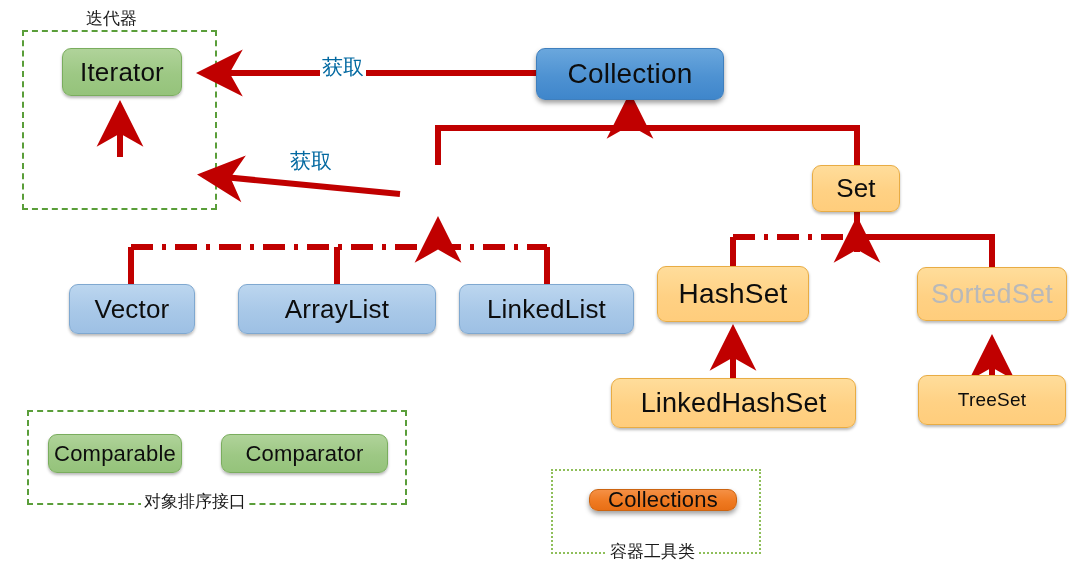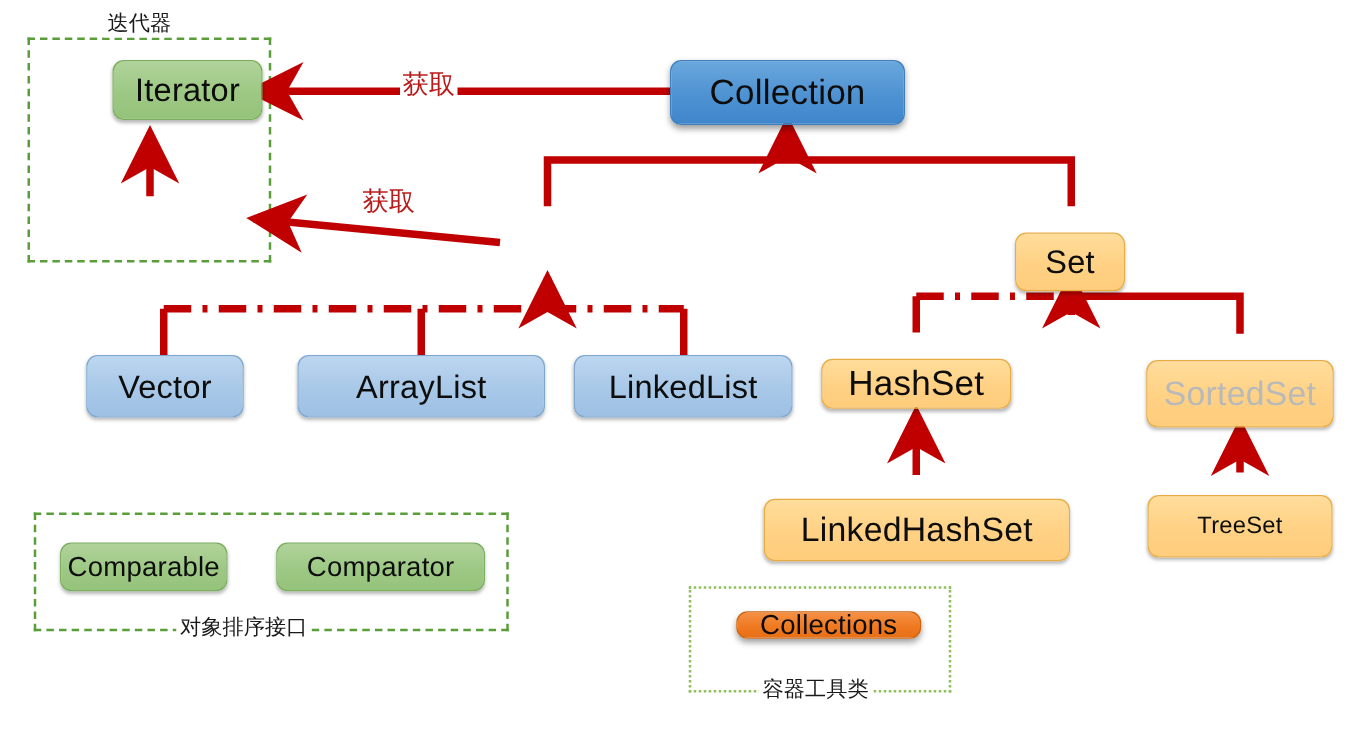--- a/index.html
+++ b/index.html
@@ -10,33 +10,33 @@
   .node{position:absolute;display:flex;align-items:center;justify-content:center;
         border-radius:9px;box-sizing:border-box;white-space:nowrap;
         font-size:26px;color:#0d0d0d;letter-spacing:.2px;}
   .node.blue{background:linear-gradient(180deg,#bcd6ef 0%,#a8c8e8 55%,#9dc0e4 100%);
              border:1px solid #7fa8d0;box-shadow:0 2px 3px rgba(0,0,0,.28);}
   .node.blue-dark{background:linear-gradient(180deg,#6aa7dd 0%,#4e92d2 55%,#3f86cb 100%);
              border:1px solid #3f7fbd;box-shadow:0 3px 5px rgba(0,0,0,.38);}
   .node.green{background:linear-gradient(180deg,#b0d39a 0%,#9dc884 55%,#95c37b 100%);
              border:1px solid #7aad5e;box-shadow:0 2px 3px rgba(0,0,0,.28);}
   .node.amber{background:linear-gradient(180deg,#ffdd9b 0%,#ffd184 55%,#ffcd7c 100%);
-             border:1px solid #e8ac44;box-shadow:0 2px 3px rgba(0,0,0,.28);margin-top:21px;}
+             border:1px solid #e8ac44;box-shadow:0 2px 3px rgba(0,0,0,.28);}
   .node.orange{background:linear-gradient(180deg,#f59045 0%,#ef7a22 55%,#e86f15 100%);
              border:1px solid #cc6410;box-shadow:0 3px 5px rgba(0,0,0,.38);}
   .node.muted{color:#b9b9b9;}
 
   .group{position:absolute;box-sizing:border-box;}
   .group.dashed{border:2px dashed #5a9e3a;}
   .group.dotted{border:2px dotted #8fbf5a;}
 
   .grouplabel{position:absolute;font-size:17px;color:#1a1a1a;
               font-family:"DejaVu Sans","Liberation Sans",sans-serif;
               background:#fff;padding:0 3px;white-space:nowrap;}
-  .edgelabel{position:absolute;font-size:21px;color:#b91c1c;
+  .edgelabel{position:absolute;font-size:21px;color:#0369a1;
              font-family:"DejaVu Sans","Liberation Sans",sans-serif;
              background:#fff;padding:0 2px;white-space:nowrap;}
 </style>
 </head>
 <body>
 
 <div id="stage">
 
   <div class="group dashed" style="left:22px;top:30px;width:195px;height:180px;"></div>
   <div class="group dashed" style="left:27px;top:410px;width:380px;height:95px;"></div>
@@ -71,21 +71,21 @@
       <path d="M547,247 L547,284"></path>
       <path d="M438,247 L438,222" marker-end="url(#ah)"></path>
       
       <path d="M733,237 L857,237" stroke-dasharray="22 9 4 9"></path>
       <path d="M733,237 L733,266"></path>
       
       <path d="M992,378 L992,340" stroke-dasharray="16 10" marker-end="url(#ah)"></path>
     </g>
   </svg>
 
-  <div class="node green" style="left:62px;top:48px;width:120px;height:48px;margin-left:28px;">
+  <div class="node green" style="left:62px;top:48px;width:120px;height:48px;">
     <span>Iterator</span>
   </div>
 
 
   <div class="node blue-dark" style="left:536px;top:48px;width:188px;height:52px;font-size:28px;">
     <span>Collection</span>
   </div>
 
 
   <div class="node amber" style="left:812px;top:165px;width:88px;height:47px;">
@@ -97,21 +97,21 @@
   </div>
 
   <div class="node blue" style="left:238px;top:284px;width:198px;height:50px;">
     <span>ArrayList</span>
   </div>
 
   <div class="node blue" style="left:459px;top:284px;width:175px;height:50px;">
     <span>LinkedList</span>
   </div>
 
-  <div class="node amber" style="left:657px;top:266px;width:152px;height:40px;font-size:28px;">
+  <div class="node amber" style="left:657px;top:266px;width:152px;height:56px;font-size:28px;">
     <span>HashSet</span>
   </div>
 
   <div class="node amber muted" style="left:917px;top:267px;width:150px;height:54px;font-size:27px;">
     <span>SortedSet</span>
   </div>
 
   <div class="node amber" style="left:611px;top:378px;width:245px;height:50px;font-size:27px;">
     <span>LinkedHashSet</span>
   </div>

